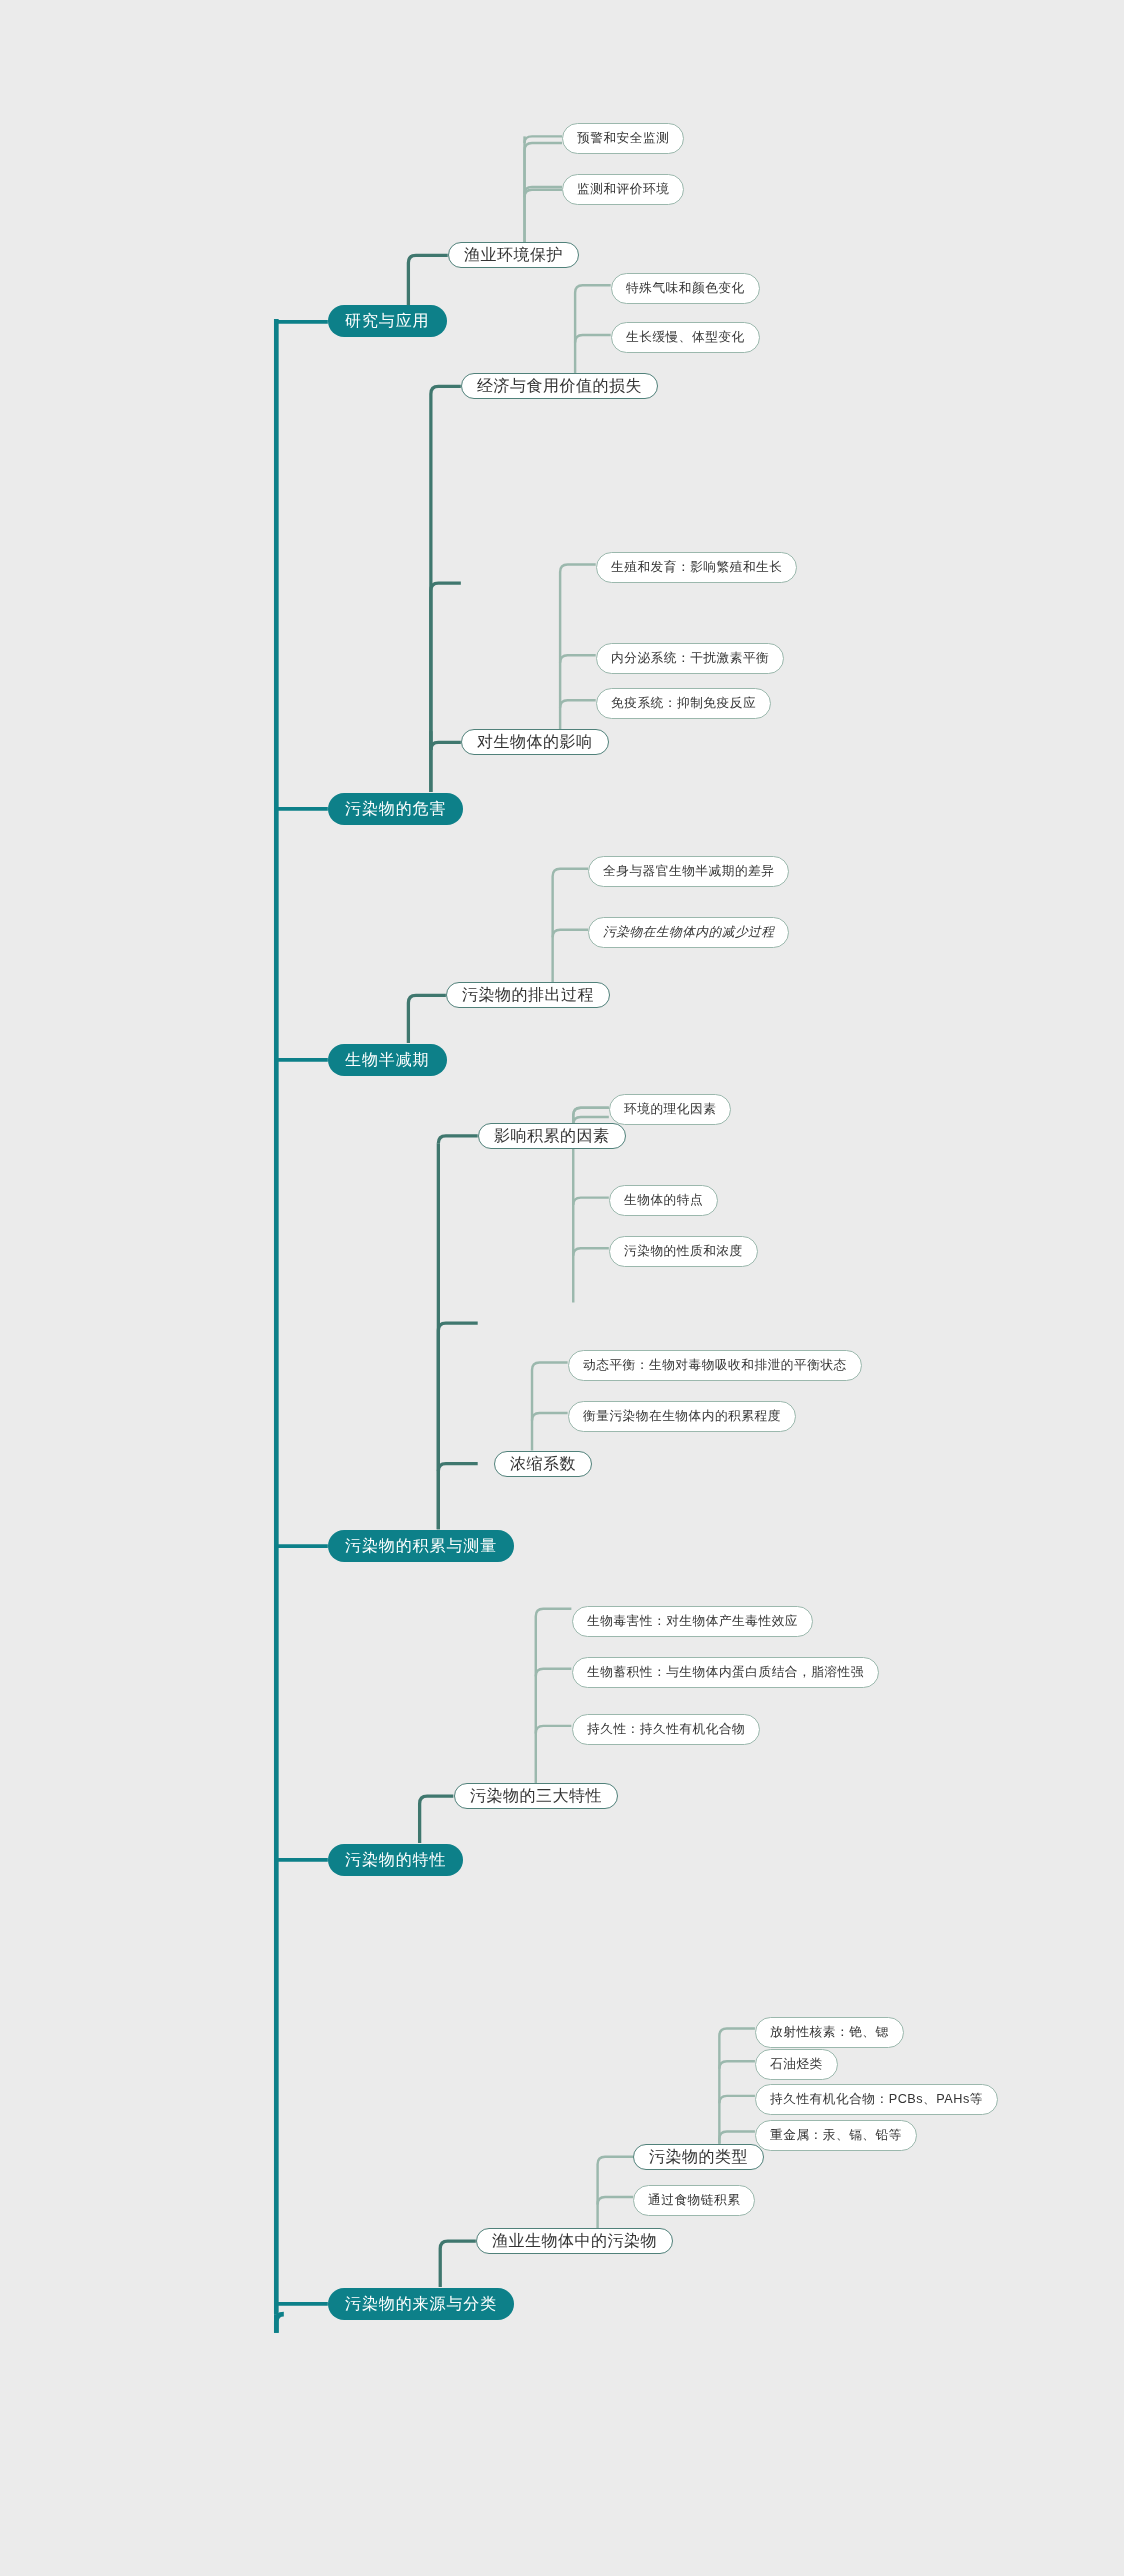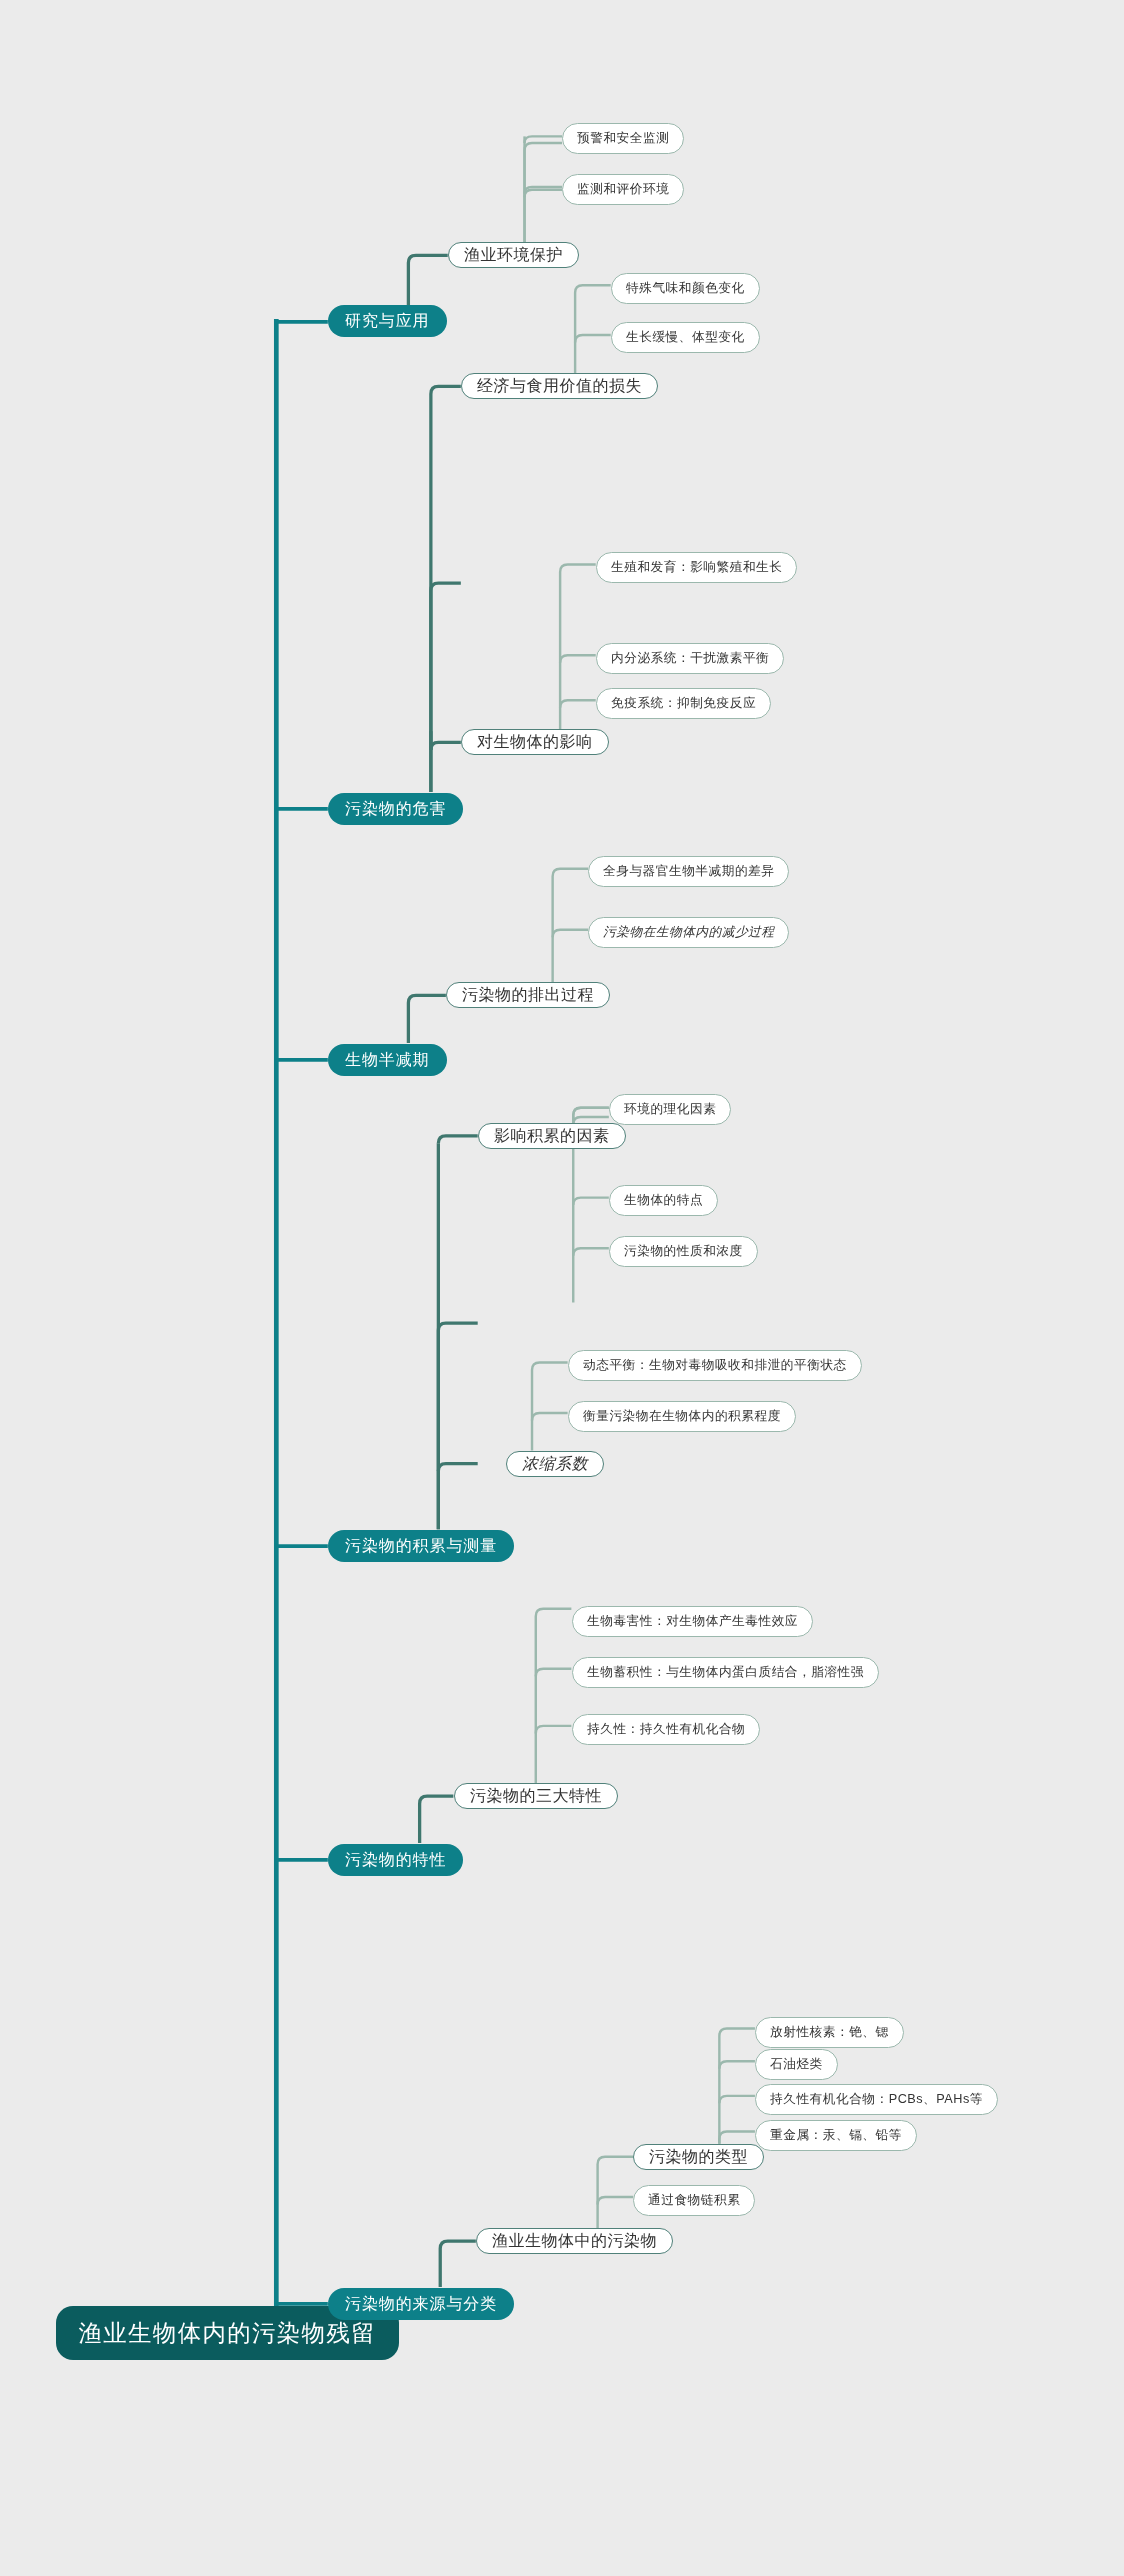--- a/index.html
+++ b/index.html
@@ -135,23 +135,20 @@
 
     <path d="M638 2378 L638 2310 Q638 2302 646 2302 L676 2302" fill="none" stroke="#9bb8ad" stroke-width="2.6"></path>
     <path d="M638 2353 Q638 2345 646 2345 L676 2345" fill="none" stroke="#9bb8ad" stroke-width="2.6"></path>
 
     <path d="M768 2288 L768 2173 Q768 2165 776 2165 L806 2165" fill="none" stroke="#9bb8ad" stroke-width="2.6"></path>
     <path d="M768 2208 Q768 2200 776 2200 L806 2200" fill="none" stroke="#9bb8ad" stroke-width="2.6"></path>
     <path d="M768 2245 Q768 2237 776 2237 L806 2237" fill="none" stroke="#9bb8ad" stroke-width="2.6"></path>
     <path d="M768 2288 L768 2283 Q768 2275 776 2275 L806 2275" fill="none" stroke="#9bb8ad" stroke-width="2.6"></path>
   </svg>
 
-  <div class="node n-root" style="left:56px;top:2306px;">
-    <span>渔业生物体内的污染物残留</span>
-  </div>
 
   <div class="node n-branch" style="left:328px;top:305px;text-align:center;">
     <span>研究与应用</span>
   </div>
   <div class="node n-sub" style="left:448px;top:242px;">
     <span>渔业环境保护</span>
   </div>
   <div class="node n-leaf" style="left:562px;top:123px;">
     <span>预警和安全监测</span>
   </div>
@@ -205,21 +202,21 @@
   </div>
   <div class="node n-leaf" style="left:609px;top:1094px;">
     <span>环境的理化因素</span>
   </div>
   <div class="node n-leaf" style="left:609px;top:1185px;">
     <span>生物体的特点</span>
   </div>
   <div class="node n-leaf" style="left:609px;top:1236px;">
     <span>污染物的性质和浓度</span>
   </div>
-  <div class="node n-sub" style="left:506px;top:1451px;font-style:italic;">
+  <div class="node n-sub" style="left:494px;top:1451px;">
     <span>浓缩系数</span>
   </div>
   <div class="node n-leaf" style="left:568px;top:1350px;">
     <span>动态平衡：生物对毒物吸收和排泄的平衡状态</span>
   </div>
   <div class="node n-leaf" style="left:568px;top:1401px;">
     <span>衡量污染物在生物体内的积累程度</span>
   </div>
 
   <div class="node n-branch" style="left:328px;top:1844px;">

